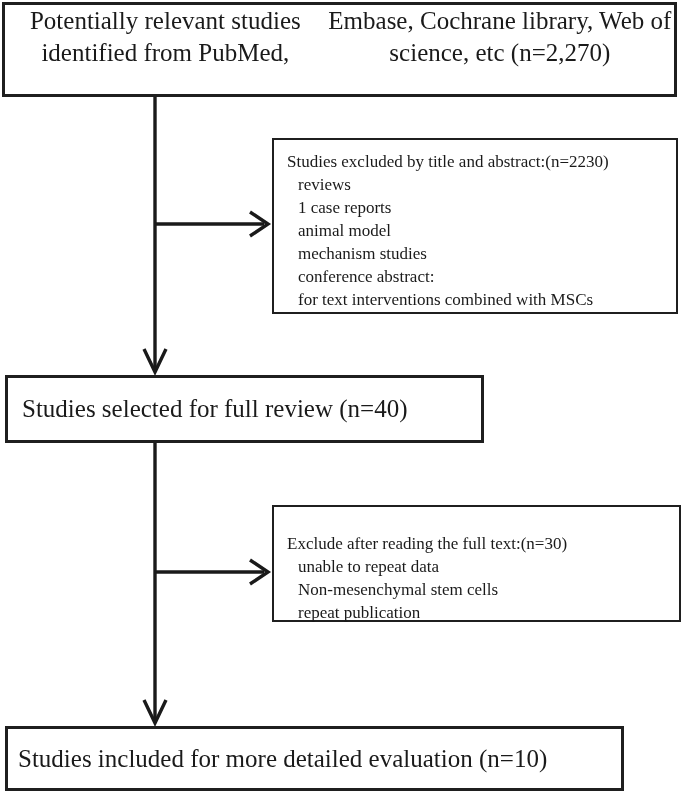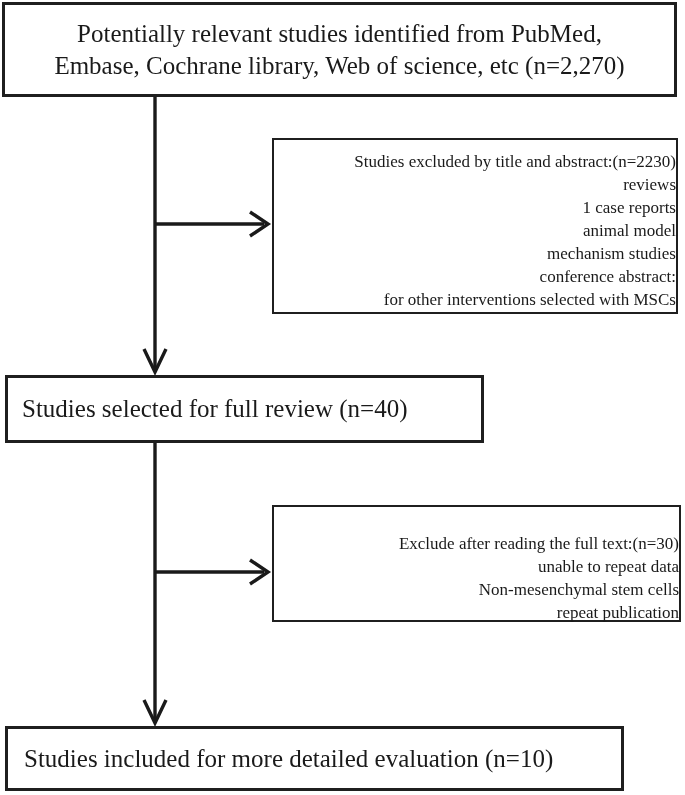--- a/index.html
+++ b/index.html
@@ -27,28 +27,27 @@
     box-sizing: border-box;
     background: #ffffff;
   }
   .big {
     font-size: 25px;
     line-height: 32px;
   }
   .small {
     font-size: 17px;
     line-height: 23px;
-    text-align: right;
   }
   #top-box {
     left: 2px; top: 2px;
     width: 675px; height: 95px;
     border: 3px solid #1f1f1f;
     display: flex;
-    flex-direction: column;
+    flex-direction: row;
     justify-content: center;
     text-align: center;
   }
   #excl-box-1 {
     left: 272px; top: 138px;
     width: 406px; height: 176px;
     border: 2px solid #1f1f1f;
     padding-top: 10px;
   }
   #mid-box {
@@ -64,21 +63,21 @@
     width: 409px; height: 117px;
     border: 2px solid #1f1f1f;
     padding-top: 25px;
   }
   #bottom-box {
     left: 5px; top: 726px;
     width: 619px; height: 65px;
     border: 3px solid #1f1f1f;
     display: flex;
     align-items: center;
-    padding-left: 16px;
+    padding-left: 10px;
   }
   .excl-title { margin-left: 13px; }
   .excl-item  { margin-left: 24px; }
 </style>
 </head>
 <body>
 
 <div class="canvas">
 
   <svg class="arrows" width="685" height="795" viewBox="0 0 685 795" fill="none" stroke="#1a1a1a" stroke-width="3.4" stroke-linejoin="miter">
@@ -97,21 +96,21 @@
     <div>Embase, Cochrane library, Web of science, etc (n=2,270)</div>
   </div>
 
   <div id="excl-box-1" class="box small">
     <div class="excl-title">Studies excluded by title and abstract:(n=2230)</div>
     <div class="excl-item">reviews</div>
     <div class="excl-item">1 case reports</div>
     <div class="excl-item">animal model</div>
     <div class="excl-item">mechanism studies</div>
     <div class="excl-item">conference abstract:</div>
-    <div class="excl-item">for other interventions selected with MSCs</div>
+    <div class="excl-item">for text interventions combined with MSCs</div>
   </div>
 
   <div id="mid-box" class="box big">
     <div>Studies selected for full review (n=40)</div>
   </div>
 
   <div id="excl-box-2" class="box small">
     <div class="excl-title">Exclude after reading the full text:(n=30)</div>
     <div class="excl-item">unable to repeat data</div>
     <div class="excl-item">Non-mesenchymal stem cells</div>

